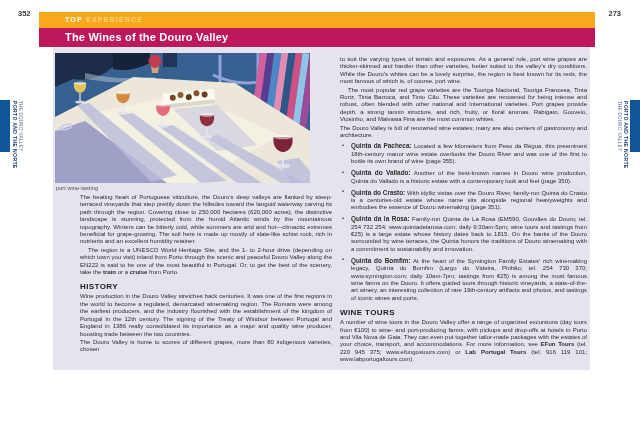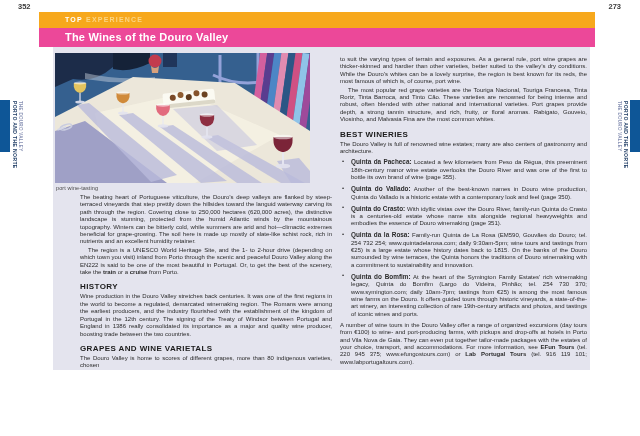--- a/index.html
+++ b/index.html
@@ -1,27 +1,27 @@
 <!DOCTYPE html>
 <html><head>
 <meta charset="utf-8">
 <style>
   html,body{margin:0;padding:0;background:#888;}
   #spread{
     position:relative;width:640px;height:436px;background:#ffffff;
     font-family:"Liberation Sans",sans-serif;overflow:hidden;margin:0 auto;
   }
-  .pagenum{position:absolute;top:2px;font-size:7.5px;font-weight:bold;color:#3a3a3a;text-align:right;}
+  .pagenum{position:absolute;top:9px;font-size:7.5px;font-weight:bold;color:#3a3a3a;text-align:right;}
   .pagenum-left{left:18px;}
   .pagenum-right{right:19px;}
 
   .bar-orange{position:absolute;left:39px;top:12px;width:556px;height:16px;background:#F7A81C;}
   .kicker{padding-left:26px;line-height:16px;font-size:7px;font-weight:bold;letter-spacing:1.2px;color:#ffffff;white-space:nowrap;}
   .kicker .rest{color:#fbd584;}
-  .bar-blue{position:absolute;left:39px;top:28px;width:556px;height:19px;background:#ec4899;}
+  .bar-blue{position:absolute;left:39px;top:28px;width:556px;height:19px;background:#be185d;}
   .booktitle{padding-left:26px;line-height:19px;font-size:11px;font-weight:bold;color:#ffffff;letter-spacing:0.2px;white-space:nowrap;}
 
   .content-bg{position:absolute;left:53px;top:47px;width:537px;height:323px;background:#E4E4EE;}
 
   .photo{position:absolute;left:55px;top:53px;width:255px;height:130px;overflow:hidden;background:#35608f;}
   .caption{position:absolute;left:56px;top:185px;font-size:5.5px;color:#4a4a4a;letter-spacing:0.1px;}
 
   .col{position:absolute;color:#2b2b2b;}
   .col-left{left:56px;top:194px;width:252px;margin-left:24px;}
   .col-right{left:340px;top:56px;width:247px;}
@@ -163,42 +163,41 @@
       </g>
     </svg>
   </div>
   <div class="caption">port wine-tasting</div>
 
   <div class="col col-left">
     <p>The beating heart of Portuguese viticulture, the Douro’s deep valleys are flanked by steep-terraced vineyards that step prettily down the hillsides toward the languid waterway carving its path through the region. Covering close to 250,000 hectares (620,000 acres), the distinctive landscape is stunning, protected from the humid Atlantic winds by the mountainous topography. Winters can be bitterly cold, while summers are arid and hot—climactic extremes beneficial for grape-growing. The soil here is made up mostly of slate-like schist rock, rich in nutrients and an excellent humidity retainer.</p>
     <p class="indent"><span>The region is a UNESCO World Heritage Site, and the 1- to 2-hour drive (depending on which town you visit) inland from Porto through the scenic and peaceful Douro Valley along the EN222 is said to be one of the most beautiful in Portugal. Or, to get the best of the scenery, take the </span><span class="b">train</span><span> or a </span><span class="b">cruise</span><span> from Porto.</span></p>
     <h3>HISTORY</h3>
     <p>Wine production in the Douro Valley stretches back centuries. It was one of the first regions in the world to become a regulated, demarcated winemaking region. The Romans were among the earliest producers, and the industry flourished with the establishment of the kingdom of Portugal in the 12th century. The signing of the Treaty of Windsor between Portugal and England in 1386 really consolidated its importance as a major and quality wine producer, boosting trade between the two countries.</p>
-    <h3>GRAPES AND WINE VARIETALS</h3>
     <p>The Douro Valley is home to scores of different grapes, more than 80 indigenous varieties, chosen</p>
   </div>
 
   <div class="col col-right">
     <p>to suit the varying types of terrain and exposures. As a general rule, port wine grapes are thicker-skinned and hardier than other varieties, better suited to the valley’s dry conditions. While the Douro’s whites can be a lovely surprise, the region is best known for its reds, the most famous of which is, of course, port wine.</p>
     <p class="indent">The most popular red grape varieties are the Touriga Nacional, Touriga Francesa, Tinta Roriz, Tinta Barroca, and Tinto Cão. These varieties are renowned for being intense and robust, often blended with other national and international varieties. Port grapes provide depth, a strong tannin structure, and rich, fruity, or floral aromas. Rabigato, Gouveio, Viosinho, and Malvasia Fina are the most common whites.</p>
-    <h3>BEST WINERIES</h3>
     <p>The Douro Valley is full of renowned wine estates; many are also centers of gastronomy and architecture.</p>
     <ul class="wineries">
       <li>
         <span class="bullet">•</span><span class="lead">Quinta da Pacheca:</span> <span>Located a few kilometers from Peso da Régua, this preeminent 18th-century manor wine estate overlooks the Douro River and was one of the first to bottle its own brand of wine (page 355).</span>
       </li>
       <li>
         <span class="bullet">•</span><span class="lead">Quinta do Vallado:</span> <span>Another of the best-known names in Douro wine production, Quinta do Vallado is a historic estate with a contemporary look and feel (page 350).</span>
       </li>
       <li>
         <span class="bullet">•</span><span class="lead">Quinta do Crasto:</span> <span>With idyllic vistas over the Douro River, family-run Quinta do Crasto is a centuries-old estate whose name sits alongside regional heavyweights and embodies the essence of Douro winemaking (page 351).</span>
       </li>
       <li>
         <span class="bullet">•</span><span class="lead">Quinta da la Rosa:</span> <span>Family-run Quinta de La Rosa (EM590, Gouvães do Douro; tel. 254 732 254; www.quintadelarosa.com; daily 9:30am-5pm; wine tours and tastings from €25) is a large estate whose history dates back to 1815. On the banks of the Douro surrounded by wine terraces, the Quinta honors the traditions of Douro winemaking with a commitment to sustainability and innovation.</span>
       </li>
       <li>
         <span class="bullet">•</span><span class="lead">Quinta do Bomfim:</span> <span>At the heart of the Symington Family Estates’ rich winemaking legacy, Quinta do Bomfim (Largo do Videira, Pinhão; tel. 254 730 370; www.symington.com; daily 10am-7pm; tastings from €25) is among the most famous wine farms on the Douro. It offers guided tours through historic vineyards, a state-of-the-art winery, an interesting collection of rare 19th-century artifacts and photos, and tastings of iconic wines and ports.</span>
       </li>
     </ul>
+    <h3>WINE TOURS</h3>
     <p><span>A number of wine tours in the Douro Valley offer a range of organized excursions (day tours from €100) to wine- and port-producing farms, with pickups and drop-offs at hotels in Porto and Vila Nova de Gaia. They can even put together tailor-made packages with the estates of your choice, transport, and accommodations. For more information, see </span><span class="b">EFun Tours</span><span> (tel. 220 945 375; www.efungostours.com) or </span><span class="b">Lab Portugal Tours</span><span> (tel. 916 119 101; www.labportugaltours.com).</span></p>
   </div>
 
 </div>
 
 </body></html>

